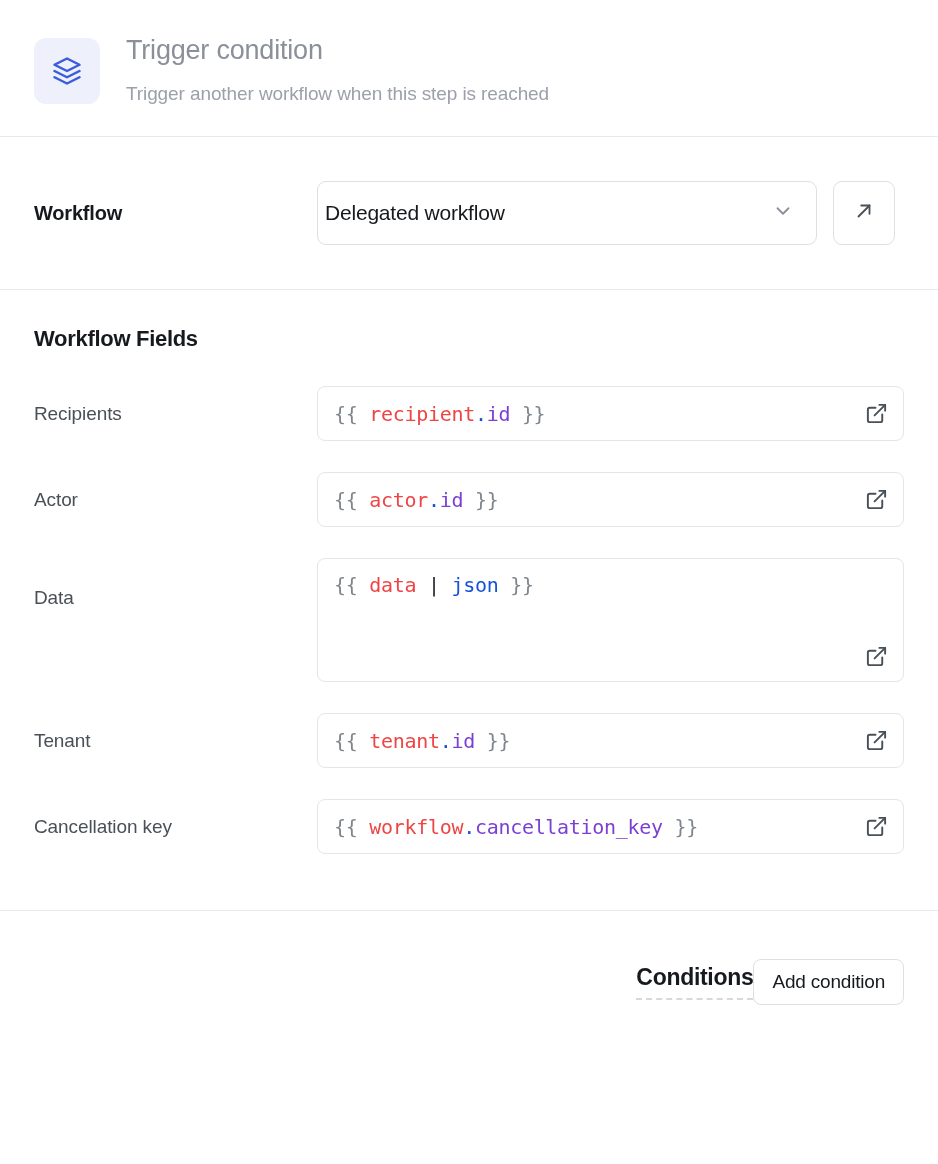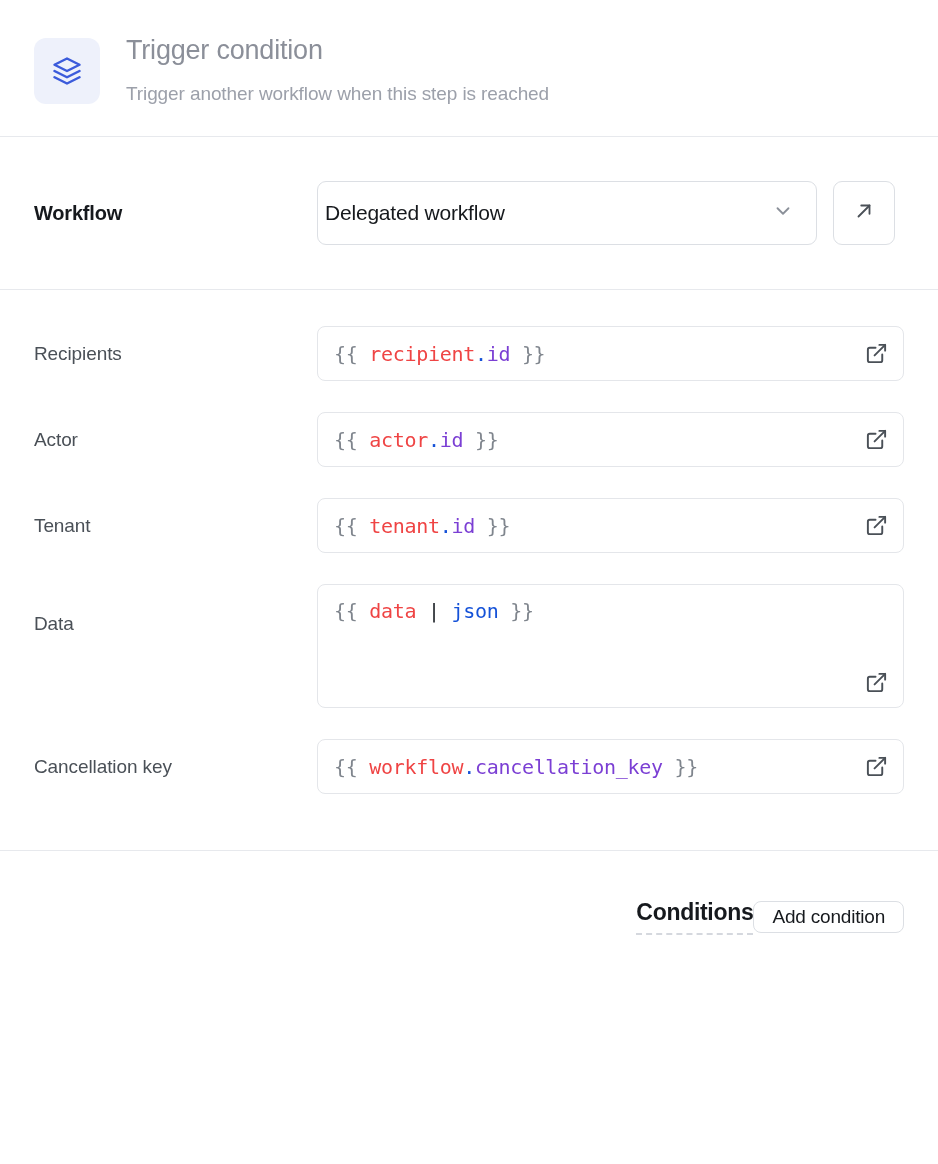--- a/index.html
+++ b/index.html
@@ -219,21 +219,21 @@
     font-weight: 700;
     color: #16191d;
     letter-spacing: -0.3px;
     border-bottom: 2px dashed #d5d8de;
     padding-bottom: 7px;
     display: inline-block;
     cursor: help;
   }
 
   .add-condition-btn {
-    height: 32px;
+    height: 46px;
     padding: 0 18px;
     border: 1px solid #dcdfe4;
     border-radius: 8px;
     background: #ffffff;
     font-family: "Liberation Sans", sans-serif;
     font-size: 19px;
     color: #16191d;
     letter-spacing: -0.2px;
     cursor: pointer;
     display: flex;
@@ -279,20 +279,21 @@
           <line x1="6" y1="18" x2="18" y2="6"></line>
           <polyline points="9 6 18 6 18 15"></polyline>
         </svg>
       </span>
     </div>
   </div>
 
   <div class="divider"></div>
 
   <div class="fields-section">
+    <div class="section-title">Workflow Fields</div>
     <div id="fields-container">
         <div class="field-row">
           <div class="field-label">Recipients</div>
           <div class="code-input">
             <div class="code-text"><span class="tok-brace">{{ </span><span class="tok-ident">recipient</span><span class="tok-dot">.</span><span class="tok-prop">id</span><span class="tok-brace"> }}</span></div>
             <span class="ext-link-btn">
               <svg width="23" height="23" viewBox="0 0 24 24" fill="none" stroke="#4a5057" stroke-width="2" stroke-linecap="round" stroke-linejoin="round">
                 <path d="M18 13v6a2 2 0 0 1-2 2H5a2 2 0 0 1-2-2V8a2 2 0 0 1 2-2h6"></path>
                 <polyline points="15 3 21 3 21 9"></polyline>
                 <line x1="10" y1="14" x2="21" y2="3"></line>
@@ -306,46 +307,46 @@
             <div class="code-text"><span class="tok-brace">{{ </span><span class="tok-ident">actor</span><span class="tok-dot">.</span><span class="tok-prop">id</span><span class="tok-brace"> }}</span></div>
             <span class="ext-link-btn">
               <svg width="23" height="23" viewBox="0 0 24 24" fill="none" stroke="#4a5057" stroke-width="2" stroke-linecap="round" stroke-linejoin="round">
                 <path d="M18 13v6a2 2 0 0 1-2 2H5a2 2 0 0 1-2-2V8a2 2 0 0 1 2-2h6"></path>
                 <polyline points="15 3 21 3 21 9"></polyline>
                 <line x1="10" y1="14" x2="21" y2="3"></line>
               </svg>
             </span>
           </div>
         </div>
+        <div class="field-row tall">
+          <div class="field-label">Data</div>
+          <div class="code-input textarea">
+            <div class="code-text"><span class="tok-brace">{{ </span><span class="tok-ident">data</span><span class="tok-brace"> </span><span class="tok-pipe">|</span><span class="tok-brace"> </span><span class="tok-filter">json</span><span class="tok-brace"> }}</span></div>
+            <span class="ext-link-btn">
+              <svg width="23" height="23" viewBox="0 0 24 24" fill="none" stroke="#4a5057" stroke-width="2" stroke-linecap="round" stroke-linejoin="round">
+                <path d="M18 13v6a2 2 0 0 1-2 2H5a2 2 0 0 1-2-2V8a2 2 0 0 1 2-2h6"></path>
+                <polyline points="15 3 21 3 21 9"></polyline>
+                <line x1="10" y1="14" x2="21" y2="3"></line>
+              </svg>
+            </span>
+          </div>
+        </div>
         <div class="field-row">
           <div class="field-label">Tenant</div>
           <div class="code-input">
             <div class="code-text"><span class="tok-brace">{{ </span><span class="tok-ident">tenant</span><span class="tok-dot">.</span><span class="tok-prop">id</span><span class="tok-brace"> }}</span></div>
             <span class="ext-link-btn">
               <svg width="23" height="23" viewBox="0 0 24 24" fill="none" stroke="#4a5057" stroke-width="2" stroke-linecap="round" stroke-linejoin="round">
                 <path d="M18 13v6a2 2 0 0 1-2 2H5a2 2 0 0 1-2-2V8a2 2 0 0 1 2-2h6"></path>
                 <polyline points="15 3 21 3 21 9"></polyline>
                 <line x1="10" y1="14" x2="21" y2="3"></line>
               </svg>
             </span>
           </div>
         </div>
-        <div class="field-row tall">
-          <div class="field-label">Data</div>
-          <div class="code-input textarea">
-            <div class="code-text"><span class="tok-brace">{{ </span><span class="tok-ident">data</span><span class="tok-brace"> </span><span class="tok-pipe">|</span><span class="tok-brace"> </span><span class="tok-filter">json</span><span class="tok-brace"> }}</span></div>
-            <span class="ext-link-btn">
-              <svg width="23" height="23" viewBox="0 0 24 24" fill="none" stroke="#4a5057" stroke-width="2" stroke-linecap="round" stroke-linejoin="round">
-                <path d="M18 13v6a2 2 0 0 1-2 2H5a2 2 0 0 1-2-2V8a2 2 0 0 1 2-2h6"></path>
-                <polyline points="15 3 21 3 21 9"></polyline>
-                <line x1="10" y1="14" x2="21" y2="3"></line>
-              </svg>
-            </span>
-          </div>
-        </div>
         <div class="field-row">
           <div class="field-label">Cancellation key</div>
           <div class="code-input">
             <div class="code-text"><span class="tok-brace">{{ </span><span class="tok-ident">workflow</span><span class="tok-dot">.</span><span class="tok-prop">cancellation_key</span><span class="tok-brace"> }}</span></div>
             <span class="ext-link-btn">
               <svg width="23" height="23" viewBox="0 0 24 24" fill="none" stroke="#4a5057" stroke-width="2" stroke-linecap="round" stroke-linejoin="round">
                 <path d="M18 13v6a2 2 0 0 1-2 2H5a2 2 0 0 1-2-2V8a2 2 0 0 1 2-2h6"></path>
                 <polyline points="15 3 21 3 21 9"></polyline>
                 <line x1="10" y1="14" x2="21" y2="3"></line>
               </svg>

